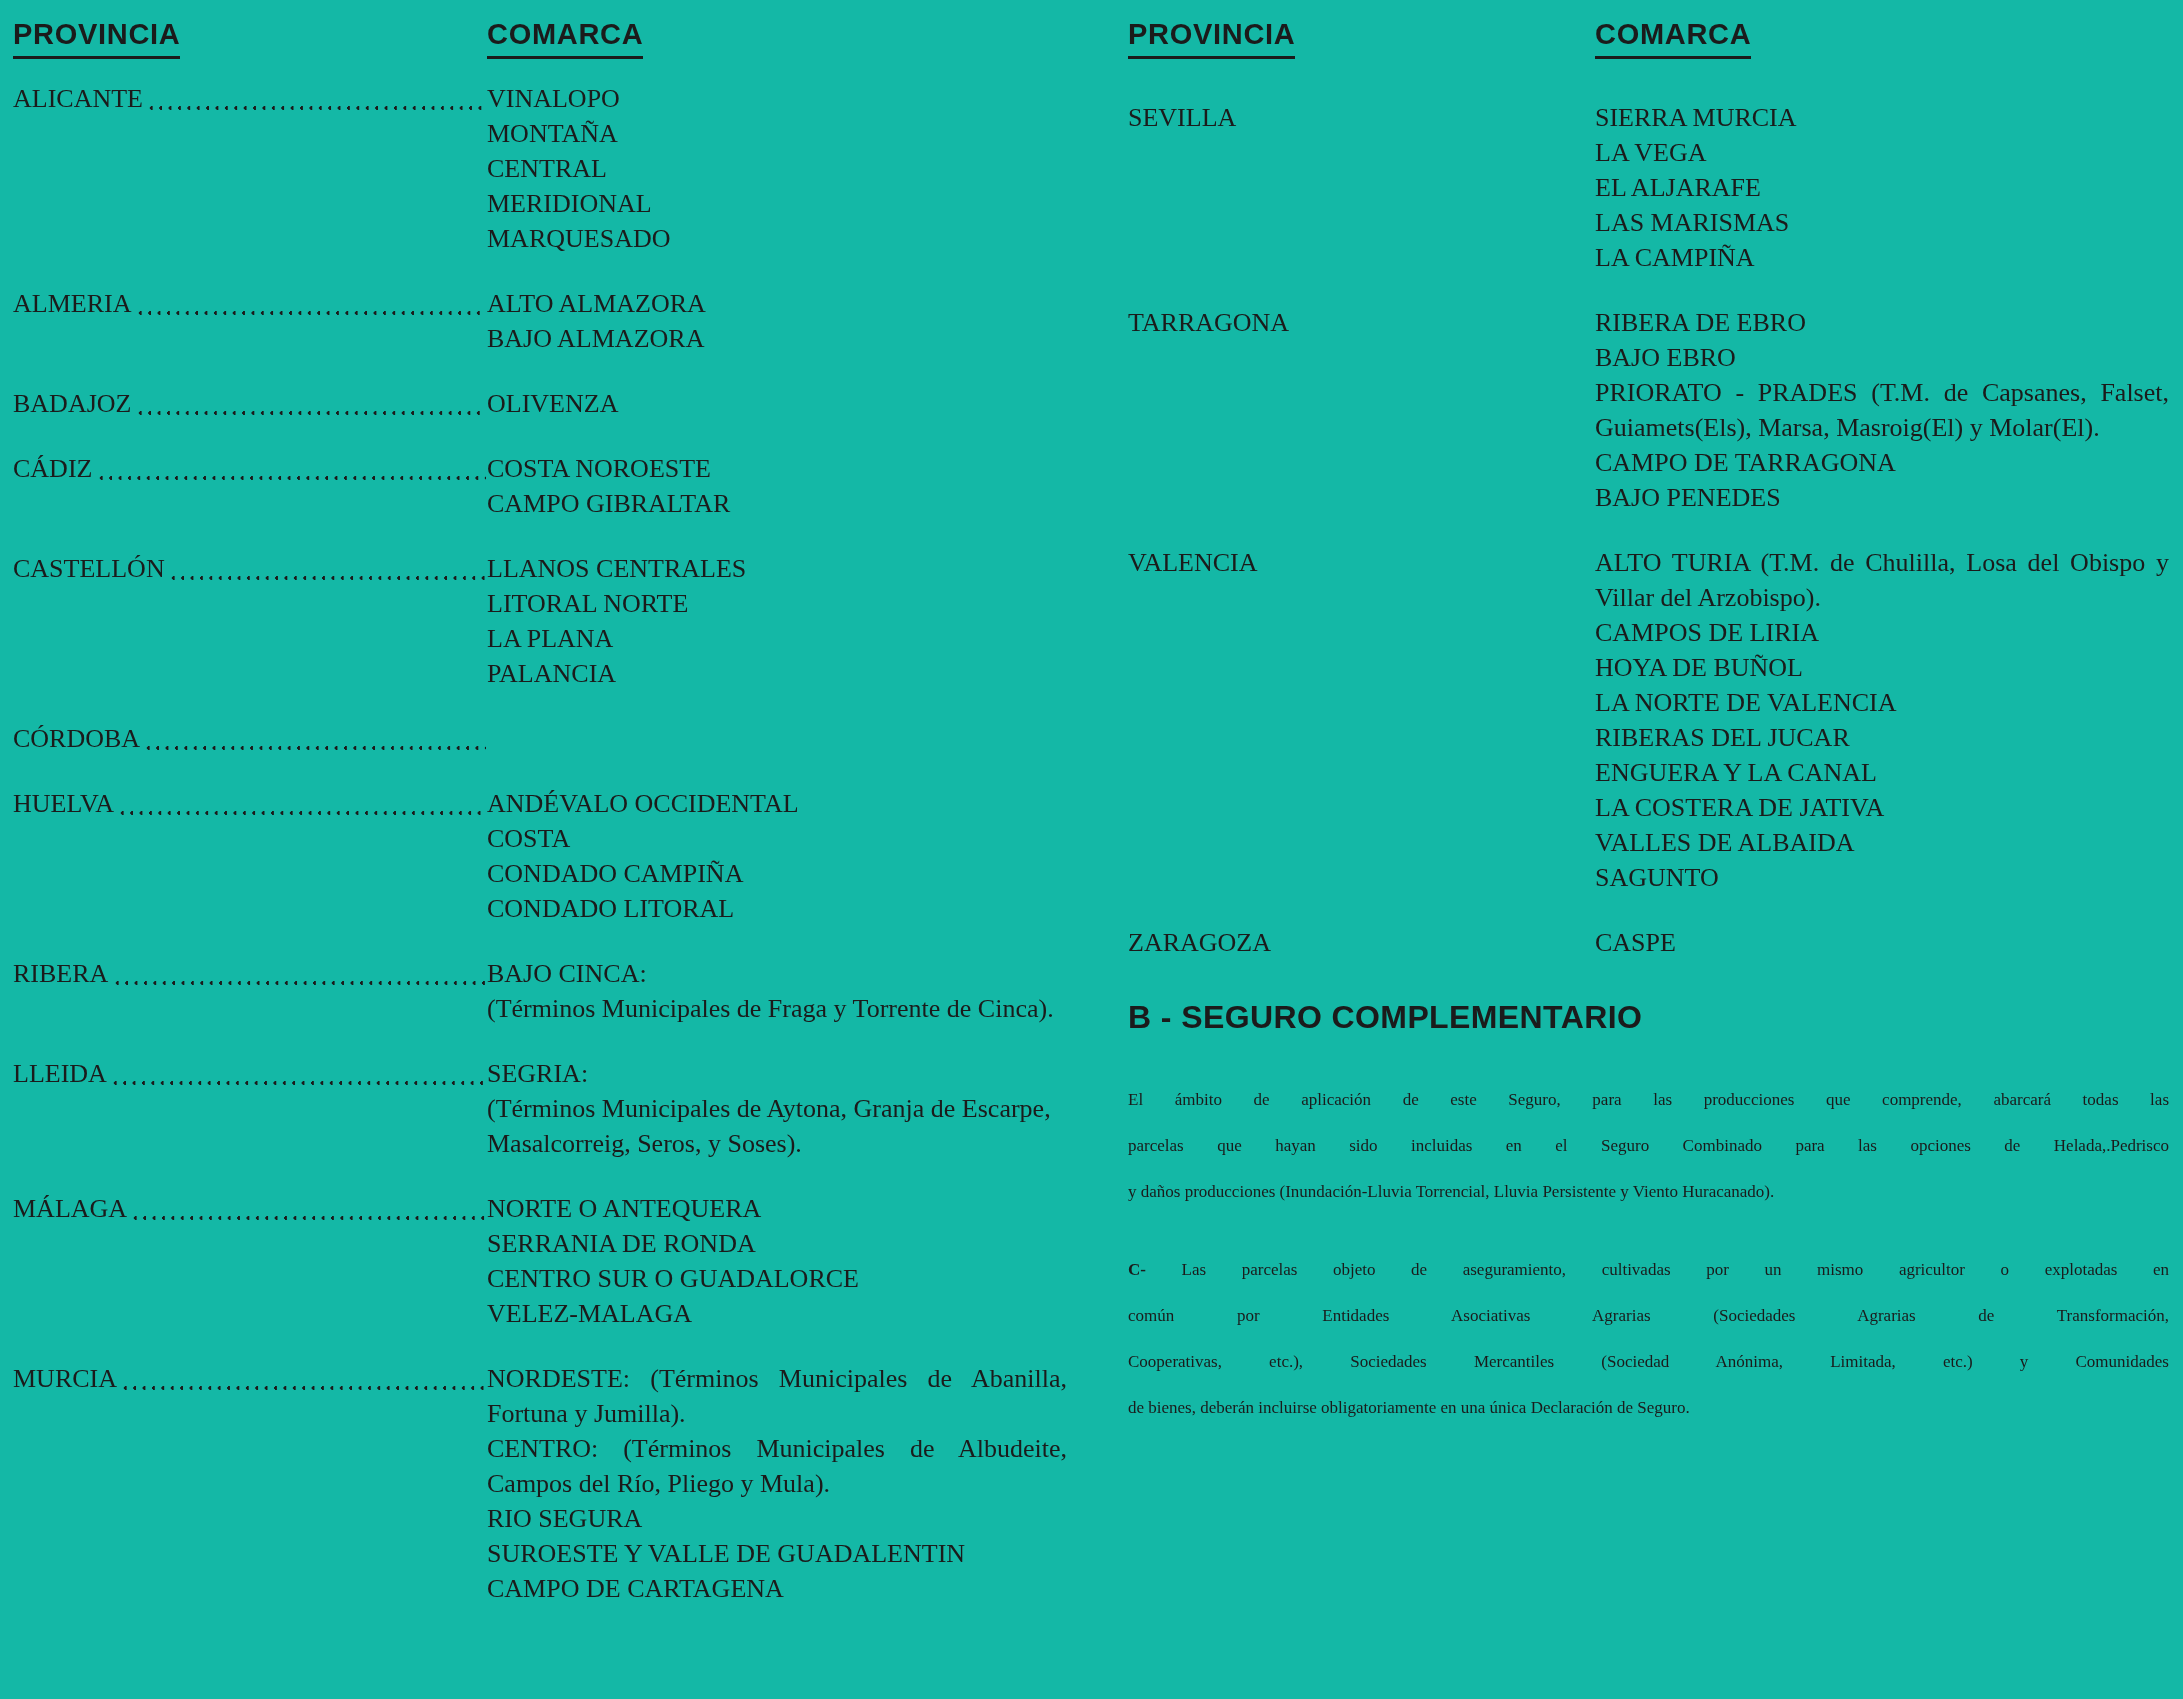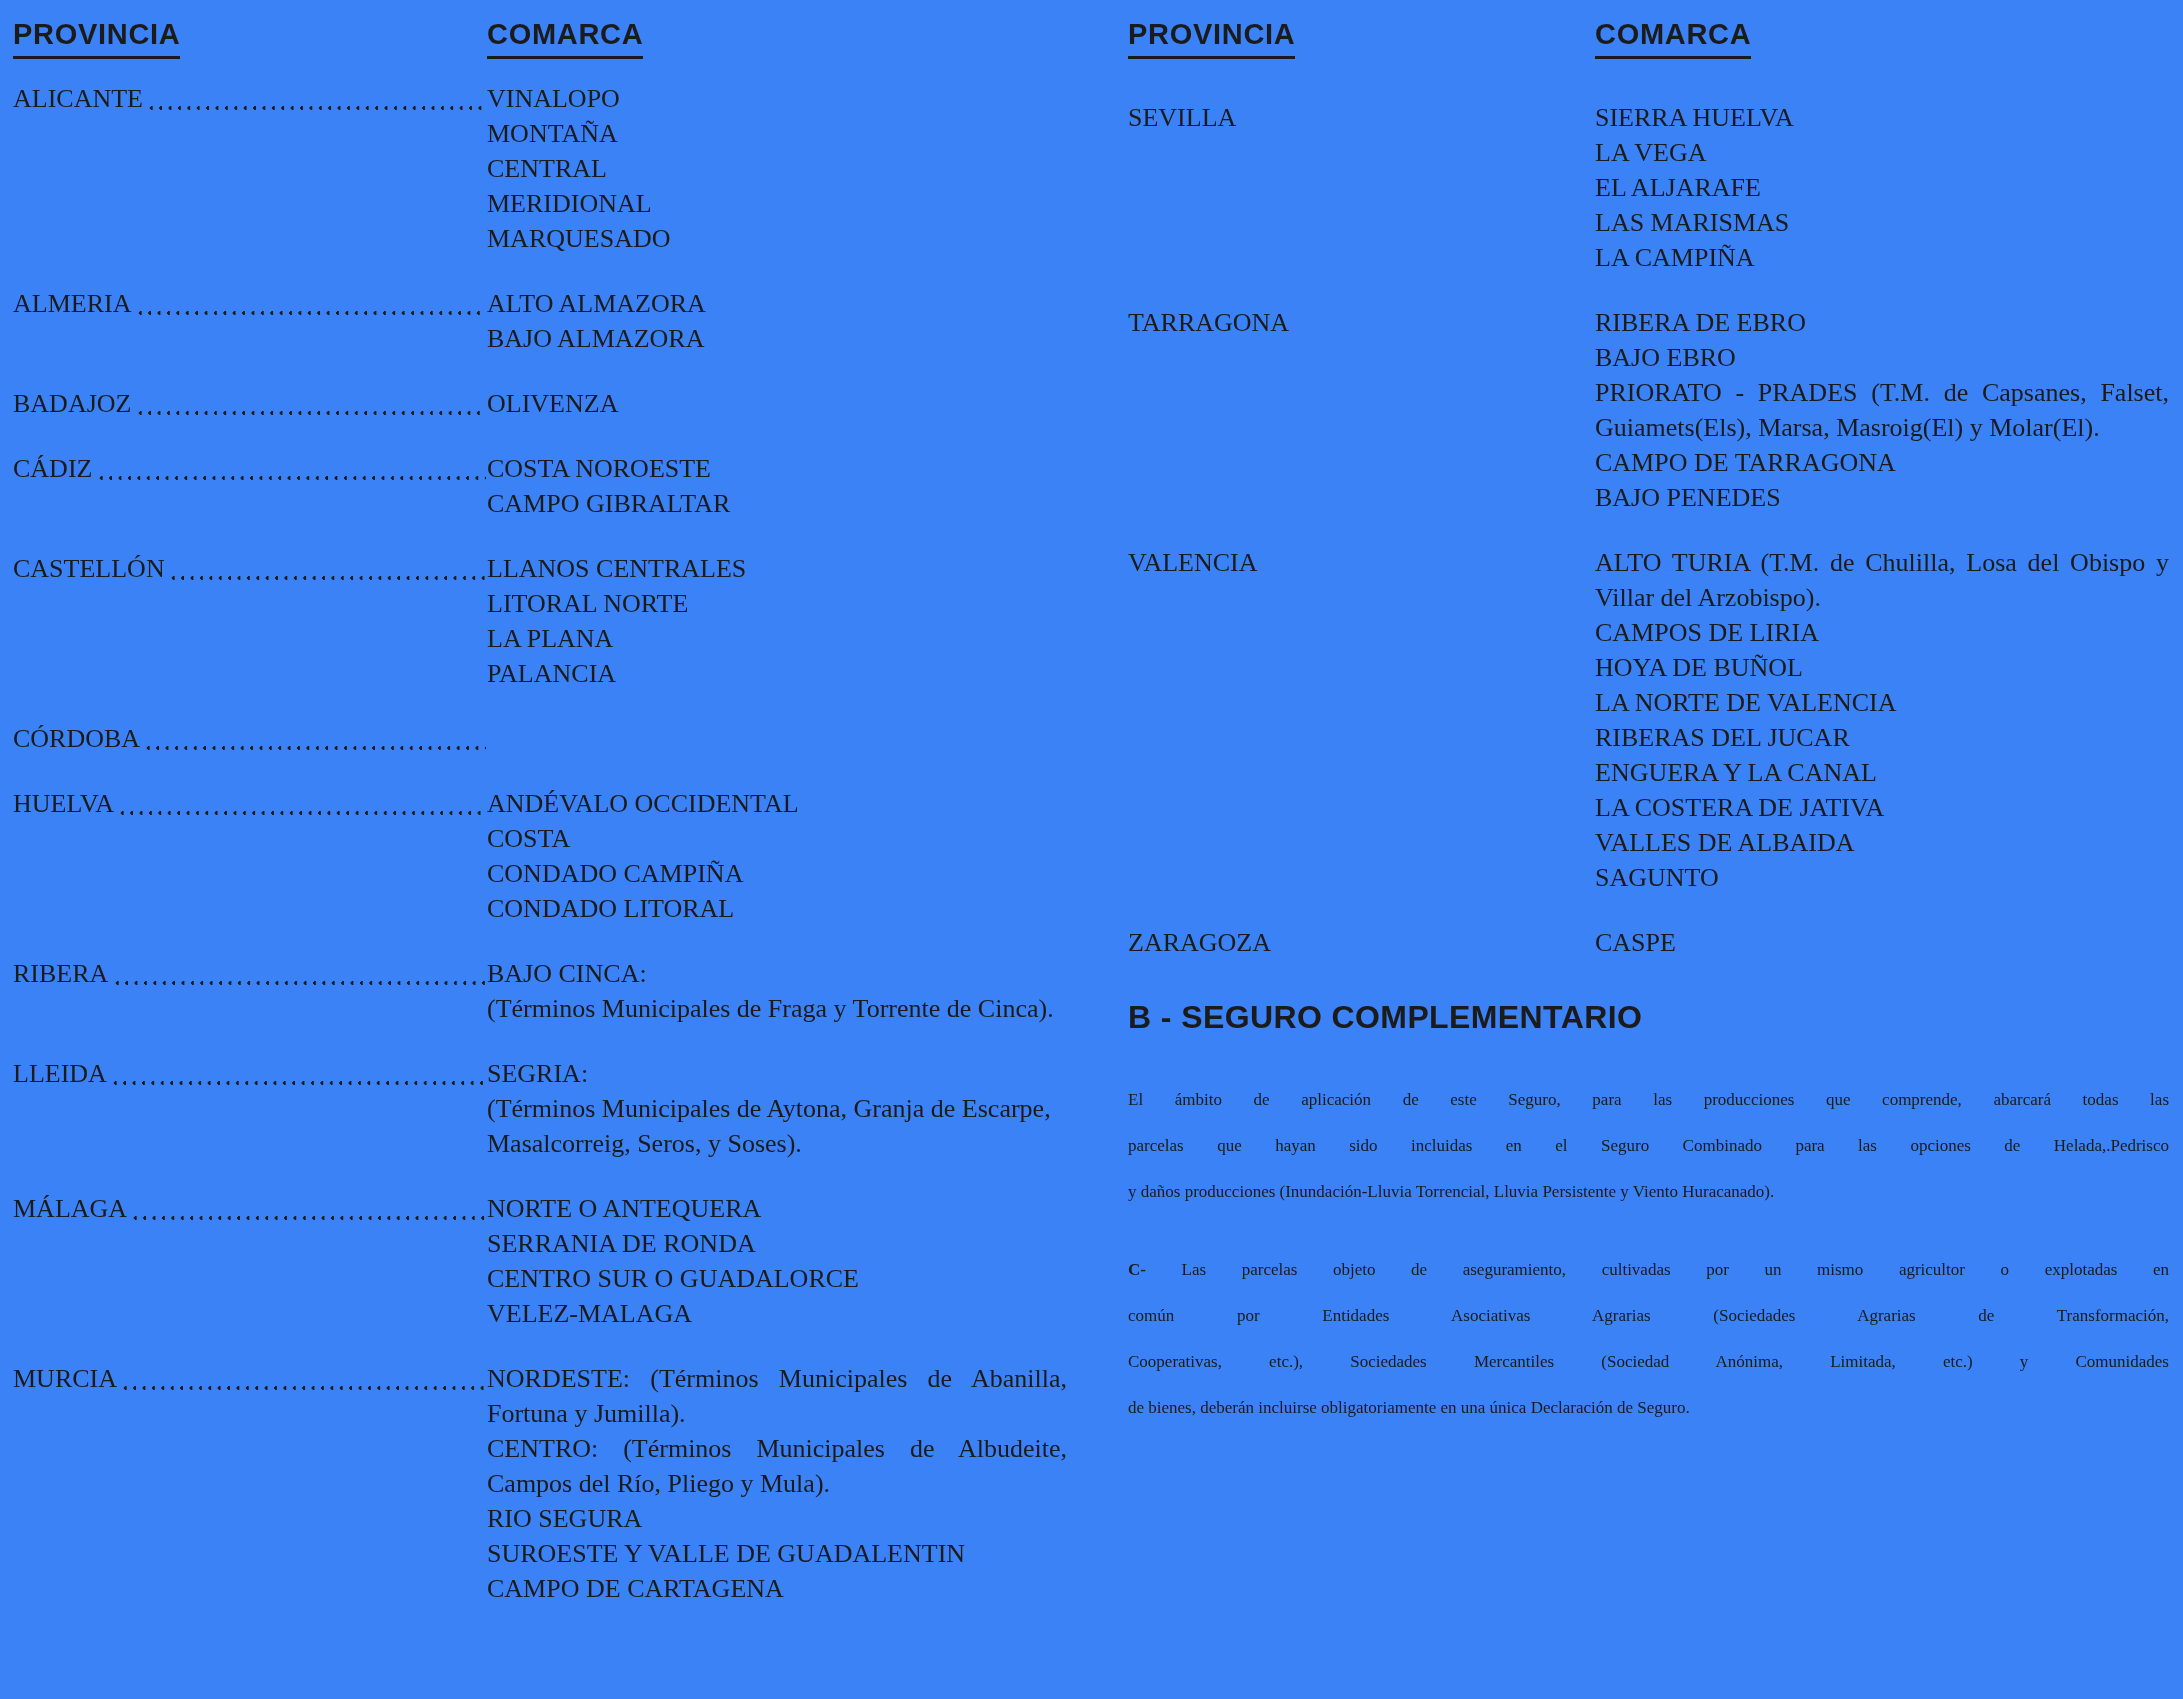--- a/index.html
+++ b/index.html
@@ -4,21 +4,21 @@
 <style>
   html, body {
     margin: 0;
     padding: 0;
     background: #ffffff;
   }
   .page {
     position: relative;
     width: 2183px;
     height: 1699px;
-    background: #3b82f6;
+    background: #14b8a6;
     color: #1b1b1b;
     font-family: "Liberation Serif", serif;
     overflow: hidden;
   }
   .col { position: absolute; top: 19px; }
   .col-left  { left: 13px;   width: 1054px; }
   .col-right { left: 1128px; width: 1041px; }
 
   
   .hdr-row { display: flex; }
@@ -282,21 +282,21 @@
       </div>
     </div>
     <div class="entries" id="right-entries">
         <div class="entry">
           <div class="provcell">
             <span class="prov">SEVILLA</span>
             <span class="leader"></span>
           </div>
           <div class="comcell">
             <div class="citem">
-              <div class="cline">SIERRA HUELVA</div>
+              <div class="cline">SIERRA MURCIA</div>
             </div>
             <div class="citem">
               <div class="cline">LA VEGA</div>
             </div>
             <div class="citem">
               <div class="cline">EL ALJARAFE</div>
             </div>
             <div class="citem">
               <div class="cline">LAS MARISMAS</div>
             </div>

